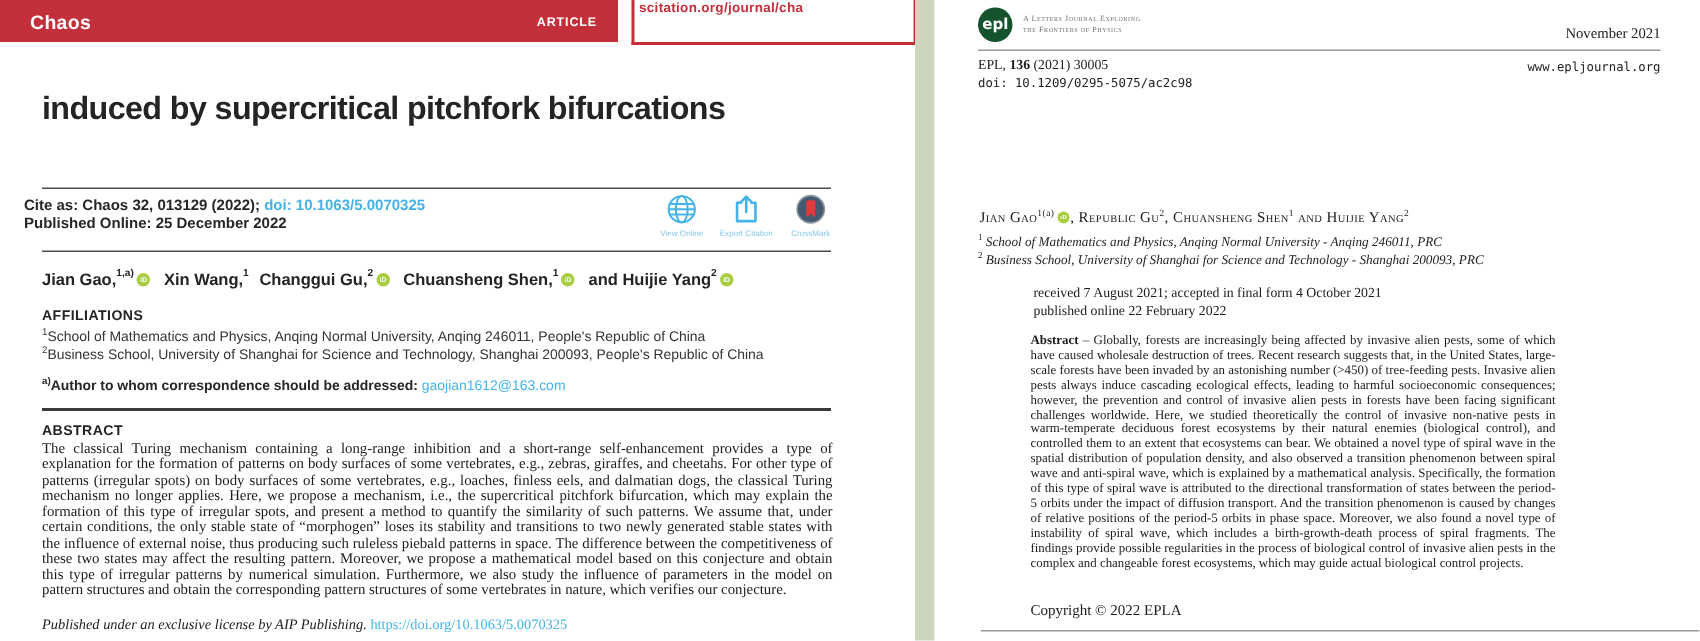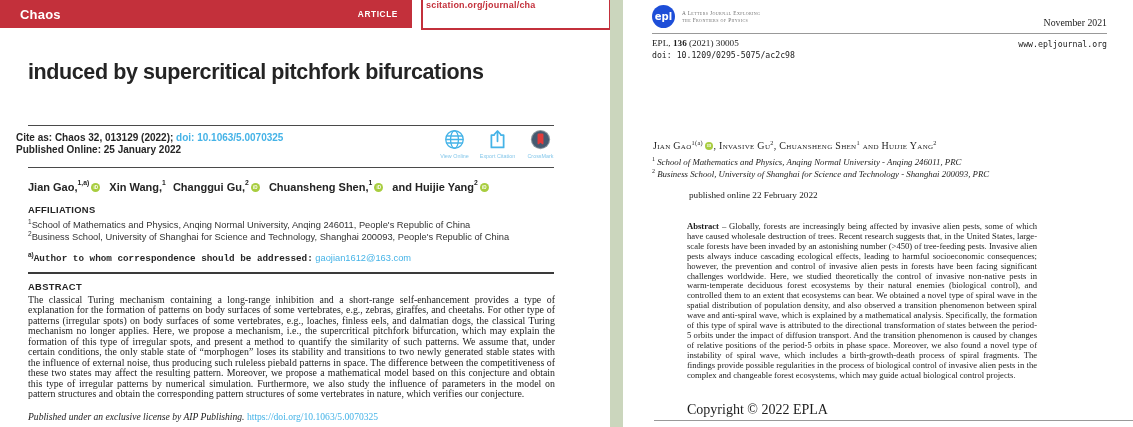--- a/index.html
+++ b/index.html
@@ -27,31 +27,31 @@
   .authors sup{font-size:6.8px;font-weight:bold;position:relative;top:-1px;}
   .au{margin-right:4px;}
   .orcid{display:inline-flex;width:9px;height:9px;border-radius:50%;background:#a8cd3f;color:#fff;
          font-size:4.5px;font-weight:bold;align-items:center;justify-content:center;
          position:relative;top:-2px;margin:0 2px;}
   .shead{font-size:9.4px;font-weight:bold;letter-spacing:.3px;color:#242424;}
   .affil{font-size:9.3px;color:#333;}
   .affil sup{font-size:6.5px;}
   .corr{left:28px;top:251px;font-size:9.3px;color:#262626;}
   .corr sup{font-size:6.5px;font-weight:bold;}
-  .corr b{font-weight:bold;font-family:Liberation Mono, monospace;}
+  .corr b{font-weight:bold;}
   .labstract{left:28px;top:295px;width:527px;font-family:"Liberation Serif",serif;font-size:9.9px;
              line-height:10.45px;text-align:justify;color:#1c1c1c;}
   .license{left:28px;top:411px;font-family:"Liberation Serif",serif;font-size:9.6px;color:#1c1c1c;}
   .license i{font-style:italic;}
   
   #divider{left:610px;top:0;width:13px;height:427px;background:#cbd6bd;}
   
   #page-right{left:623px;top:0;width:510px;height:427px;background:#fff;
               font-family:"Liberation Serif",serif;color:#1c1c1c;}
-  .epl-logo{left:29px;top:5px;width:23px;height:23px;border-radius:50%;background:#1d4ed8;
+  .epl-logo{left:29px;top:5px;width:23px;height:23px;border-radius:50%;background:#14532d;
             display:flex;align-items:center;justify-content:center;}
   .epl-logo span{color:#fff;font-size:10px;font-weight:bold;font-family:"DejaVu Sans",sans-serif;}
   .tagline{left:59px;top:10px;font-size:5.3px;line-height:6.5px;color:#6f6f6f;
            font-variant:small-caps;letter-spacing:.4px;}
   .novdate{right:26px;top:17px;font-size:9.8px;color:#222;}
   .grule{background:#999;height:1px;}
   .volline{left:29px;top:38px;font-size:9.2px;}
   .siteurl{right:26px;top:39px;font-size:8.2px;font-family:"DejaVu Sans Mono",monospace;color:#222;text-decoration:none;}
   .edoi{left:29px;top:50px;font-size:8.2px;font-family:"DejaVu Sans Mono",monospace;color:#222;}
   .etitle{left:29px;top:78px;width:468px;font-family:"Liberation Sans",sans-serif;font-weight:bold;
@@ -59,21 +59,21 @@
   .eauthors{left:30px;top:139px;font-size:10px;font-variant:small-caps;letter-spacing:.3px;}
   .eauthors sup{font-size:6.3px;font-variant:normal;}
   .eorcid{display:inline-flex;width:8.5px;height:8.5px;border-radius:50%;background:#a8cd3f;color:#fff;
           font-size:4.2px;font-weight:bold;align-items:center;justify-content:center;
           position:relative;top:-2px;margin-left:2px;}
   .eaffil{font-size:8.8px;font-style:italic;color:#222;}
   .eaffil sup{font-size:6px;font-style:normal;}
   .history{left:66px;top:189px;font-size:9.2px;line-height:12.3px;}
   .eabstract{left:64px;top:222px;width:350px;font-size:8.6px;line-height:9.9px;text-align:justify;}
   .eabstract b{font-weight:bold;}
-  .copyright{left:64px;top:402px;font-size:14px;}
+  .copyright{left:64px;top:402px;font-size:10px;}
 </style>
 </head>
 <body>
 
 <div id="page-left" class="abs">
 
   <div class="redbar abs">
     <span class="jname">Chaos</span>
     <span class="badge">ARTICLE</span>
   </div>
@@ -84,21 +84,21 @@
   <div class="ltitle abs">
     <div>induced by supercritical pitchfork bifurcations</div>
   </div>
 
   <div class="rule abs" style="left:28px;top:125px;width:526px;"></div>
 
   <div class="cite abs">
     <div>
       <span>Cite as: Chaos </span><b>32</b><span>, 013129 (2022); </span><a class="blue" href="#">doi: 10.1063/5.0070325</a>
     </div>
-    <div>Published Online: 25 January 2022</div>
+    <div>Published Online: 25 December 2022</div>
   </div>
 
   <div class="toolbar abs">
     <div class="tool">
       <svg width="21" height="21" viewBox="0 0 24 24" fill="none" stroke="#45b3e7" stroke-width="1.5">
         <circle cx="12" cy="12" r="10"></circle>
           <ellipse cx="12" cy="12" rx="4.5" ry="10"></ellipse>
         <path d="M2.6 8h18.8M2.6 16h18.8M2 12h20"></path>
       </svg>
       <span class="tlabel">View Online</span>
@@ -167,27 +167,28 @@
   <div class="grule abs" style="left:29px;top:33px;width:455px;"></div>
 
   <div class="volline abs">
     <span>EPL, </span><b>136</b><span> (2021) 30005</span>
   </div>
   <a class="siteurl abs" href="#">www.epljournal.org</a>
   <div class="edoi abs">doi: 10.1209/0295-5075/ac2c98</div>
 
 
   <div class="eauthors abs">
-    <span><span>Jian Gao</span><sup>1(a)</sup><span class="eorcid">iD</span></span><span><span>, Invasive Gu</span><sup>2</sup></span><span><span>, Chuansheng Shen</span><sup>1</sup></span><span><span> and Huijie Yang</span><sup>2</sup></span>
+    <span><span>Jian Gao</span><sup>1(a)</sup><span class="eorcid">iD</span></span><span><span>, Republic Gu</span><sup>2</sup></span><span><span>, Chuansheng Shen</span><sup>1</sup></span><span><span> and Huijie Yang</span><sup>2</sup></span>
   </div>
 
   <div class="eaffil abs" style="left:29px;top:156px;"><sup>1</sup><span> School of Mathematics and Physics, Anqing Normal University - Anqing 246011, PRC</span></div>
   <div class="eaffil abs" style="left:29px;top:168px;"><sup>2</sup><span> Business School, University of Shanghai for Science and Technology - Shanghai 200093, PRC</span></div>
 
   <div class="history abs">
+    <div>received 7 August 2021; accepted in final form 4 October 2021</div>
     <div>published online 22 February 2022</div>
   </div>
 
   <p class="eabstract abs" style="margin:0;">
     <b>Abstract</b><span> – Globally, forests are increasingly being affected by invasive alien pests, some of which have caused wholesale destruction of trees. Recent research suggests that, in the United States, large-scale forests have been invaded by an astonishing number (&gt;450) of tree-feeding pests. Invasive alien pests always induce cascading ecological effects, leading to harmful socioeconomic consequences; however, the prevention and control of invasive alien pests in forests have been facing significant challenges worldwide. Here, we studied theoretically the control of invasive non-native pests in warm-temperate deciduous forest ecosystems by their natural enemies (biological control), and controlled them to an extent that ecosystems can bear. We obtained a novel type of spiral wave in the spatial distribution of population density, and also observed a transition phenomenon between spiral wave and anti-spiral wave, which is explained by a mathematical analysis. Specifically, the formation of this type of spiral wave is attributed to the directional transformation of states between the period-5 orbits under the impact of diffusion transport. And the transition phenomenon is caused by changes of relative positions of the period-5 orbits in phase space. Moreover, we also found a novel type of instability of spiral wave, which includes a birth-growth-death process of spiral fragments. The findings provide possible regularities in the process of biological control of invasive alien pests in the complex and changeable forest ecosystems, which may guide actual biological control projects.</span>
   </p>
 
   <div class="copyright abs">Copyright © 2022 EPLA</div>
 
   <div class="grule abs" style="left:31px;top:420px;width:479px;"></div>

